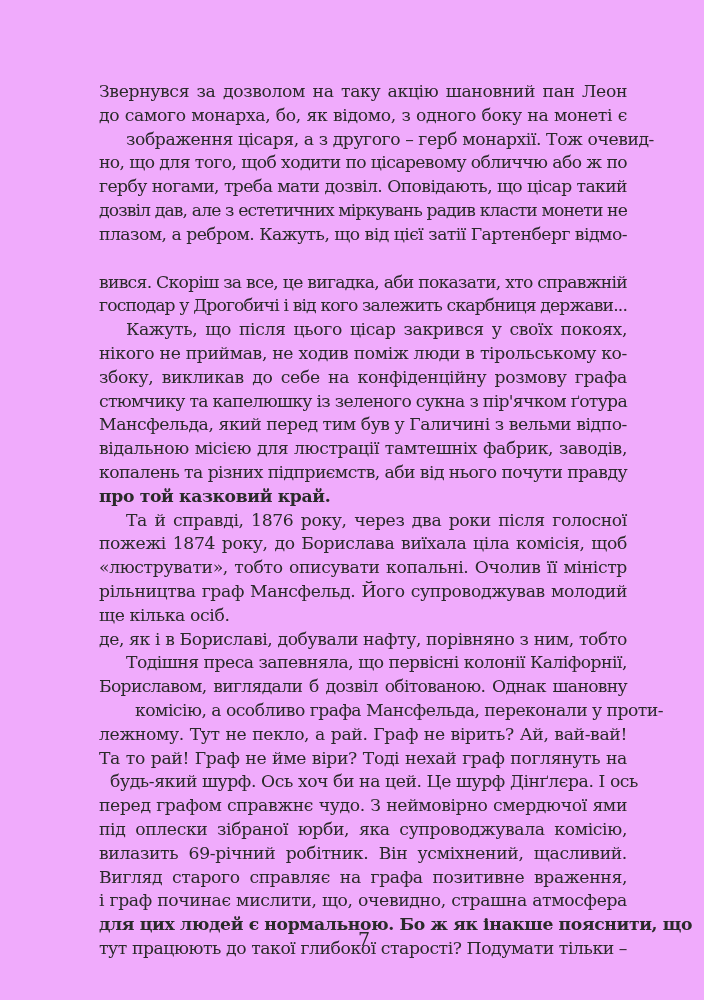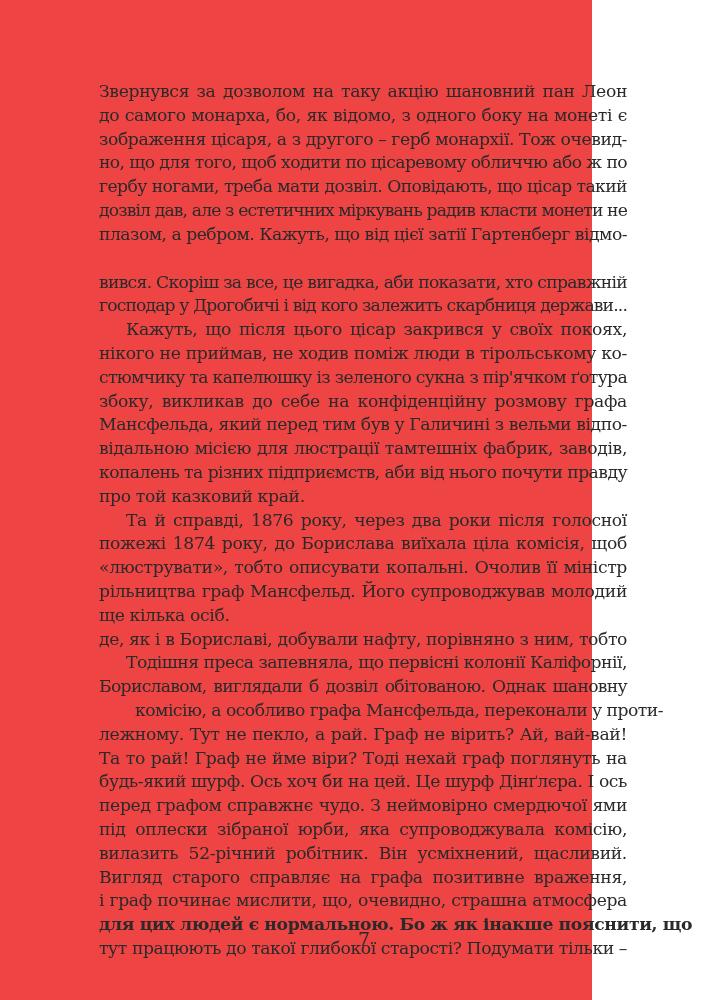--- a/index.html
+++ b/index.html
@@ -1,19 +1,19 @@
 <!DOCTYPE html>
 <html><head>
   <meta charset="utf-8">
   <style>
     html, body { margin: 0; padding: 0; background: #ffffff; }
     body { width: 728px; height: 1000px; position: relative; overflow: hidden; }
     .page {
-      position: absolute; left: 0; top: 0; width: 592px; height: 1000px;
-      background: #ef4444;
+      position: absolute; left: 0; top: 0; width: 704px; height: 1000px;
+      background: #f0abfc;
     }
     .text-block {
       position: absolute; left: 99px; top: 80px; width: 528px;
       font-family: "DejaVu Serif", serif;
       font-size: 17.2px;
       line-height: 23.8px;
       color: #2a2a2a;
       letter-spacing: -0.35px;
     }
     .line {
@@ -31,56 +31,56 @@
     }
   </style>
 </head>
 <body>
 
 <div class="page">
   <div class="text-block" id="text-block">
       <div>
         <span class="line">Звернувся за дозволом на таку акцію шановний пан Леон</span>
         <span class="line">до самого монарха, бо, як відомо, з одного боку на монеті є</span>
-        <span class="line" style="letter-spacing: -0.418856px;">зображення цісаря, а з другого – герб монархії. Тож очевид-</span>
+        <span class="line" style="letter-spacing: -0.418856px; margin-left: 27px;">зображення цісаря, а з другого – герб монархії. Тож очевид-</span>
         <span class="line" style="letter-spacing: -0.597575px;">но, що для того, щоб ходити по цісаревому обличчю або ж по</span>
         <span class="line" style="letter-spacing: -0.572193px;">гербу ногами, треба мати дозвіл. Оповідають, що цісар такий</span>
         <span class="line" style="letter-spacing: -0.877408px;">дозвіл дав, але з естетичних міркувань радив класти монети не</span>
         <span class="line" style="letter-spacing: -0.517264px;">плазом, а ребром. Кажуть, що від цієї затії Гартенберг відмо-</span>
         <span class="line" style="letter-spacing: -0.729611px; margin-top: 24px;">вився. Скоріш за все, це вигадка, аби показати, хто справжній</span>
         <span class="line last" style="letter-spacing: -0.859477px; display: block;">господар у Дрогобичі і від кого залежить скарбниця держави...</span>
       </div>
       <div>
         <span class="line indent">Кажуть, що після цього цісар закрився у своїх покоях,</span>
         <span class="line">нікого не приймав, не ходив поміж люди в тірольському ко-</span>
+        <span class="line">збоку, викликав до себе на конфіденційну розмову графа</span>
         <span class="line" style="letter-spacing: -0.686476px;">стюмчику та капелюшку із зеленого сукна з пір'ячком ґотура</span>
-        <span class="line">збоку, викликав до себе на конфіденційну розмову графа</span>
         <span class="line" style="letter-spacing: -0.42511px;">Мансфельда, який перед тим був у Галичині з вельми відпо-</span>
         <span class="line">відальною місією для люстрації тамтешніх фабрик, заводів,</span>
         <span class="line" style="letter-spacing: -0.559481px;">копалень та різних підприємств, аби від нього почути правду</span>
-        <span class="line last" style="display: block;">про той казковий край.</span>
+        <span class="line last" style="display: block; font-weight: bold;">про той казковий край.</span>
       </div>
       <div>
         <span class="line indent">Та й справді, 1876 року, через два роки після голосної</span>
         <span class="line">пожежі 1874 року, до Борислава виїхала ціла комісія, щоб</span>
         <span class="line">«люструвати», тобто описувати копальні. Очолив її міністр</span>
         <span class="line">рільництва граф Мансфельд. Його супроводжував молодий</span>
         <span class="line last" style="display: block;">ще кілька осіб.</span>
       </div>
       <div>
         <span class="line" style="letter-spacing: -0.394531px;">де, як і в Бориславі, добували нафту, порівняно з ним, тобто</span>
         <span class="line indent" style="letter-spacing: -0.50904px;">Тодішня преса запевняла, що первісні колонії Каліфорнії,</span>
         <span class="line" style="letter-spacing: -0.694308px;">Бориславом, виглядали б дозвіл обітованою. Однак шановну</span>
         <span class="line" style="letter-spacing: -0.522971px; margin-left: 36px;">комісію, а особливо графа Мансфельда, переконали у проти-</span>
         <span class="line">лежному. Тут не пекло, а рай. Граф не вірить? Ай, вай-вай!</span>
         <span class="line">Та то рай! Граф не йме віри? Тоді нехай граф поглянуть на</span>
-        <span class="line" style="letter-spacing: -0.414655px;">будь-який шурф. Ось хоч би на цей. Це шурф Дінґлєра. І ось</span>
+        <span class="line" style="letter-spacing: -0.414655px; margin-left: 11px;">будь-який шурф. Ось хоч би на цей. Це шурф Дінґлєра. І ось</span>
         <span class="line">перед графом справжнє чудо. З неймовірно смердючої ями</span>
         <span class="line">під оплески зібраної юрби, яка супроводжувала комісію,</span>
-        <span class="line">вилазить 52-річний робітник. Він усміхнений, щасливий.</span>
+        <span class="line">вилазить 69-річний робітник. Він усміхнений, щасливий.</span>
         <span class="line">Вигляд старого справляє на графа позитивне враження,</span>
         <span class="line">і граф починає мислити, що, очевидно, страшна атмосфера</span>
         <span class="line" style="letter-spacing: -0.367898px; font-weight: bold;">для цих людей є нормальною. Бо ж як інакше пояснити, що</span>
         <span class="line" style="letter-spacing: -0.424084px;">тут працюють до такої глибокої старості? Подумати тільки –</span>
       </div>
     </div>
   <div class="page-number">7</div>
 </div>
 
 </body></html>

